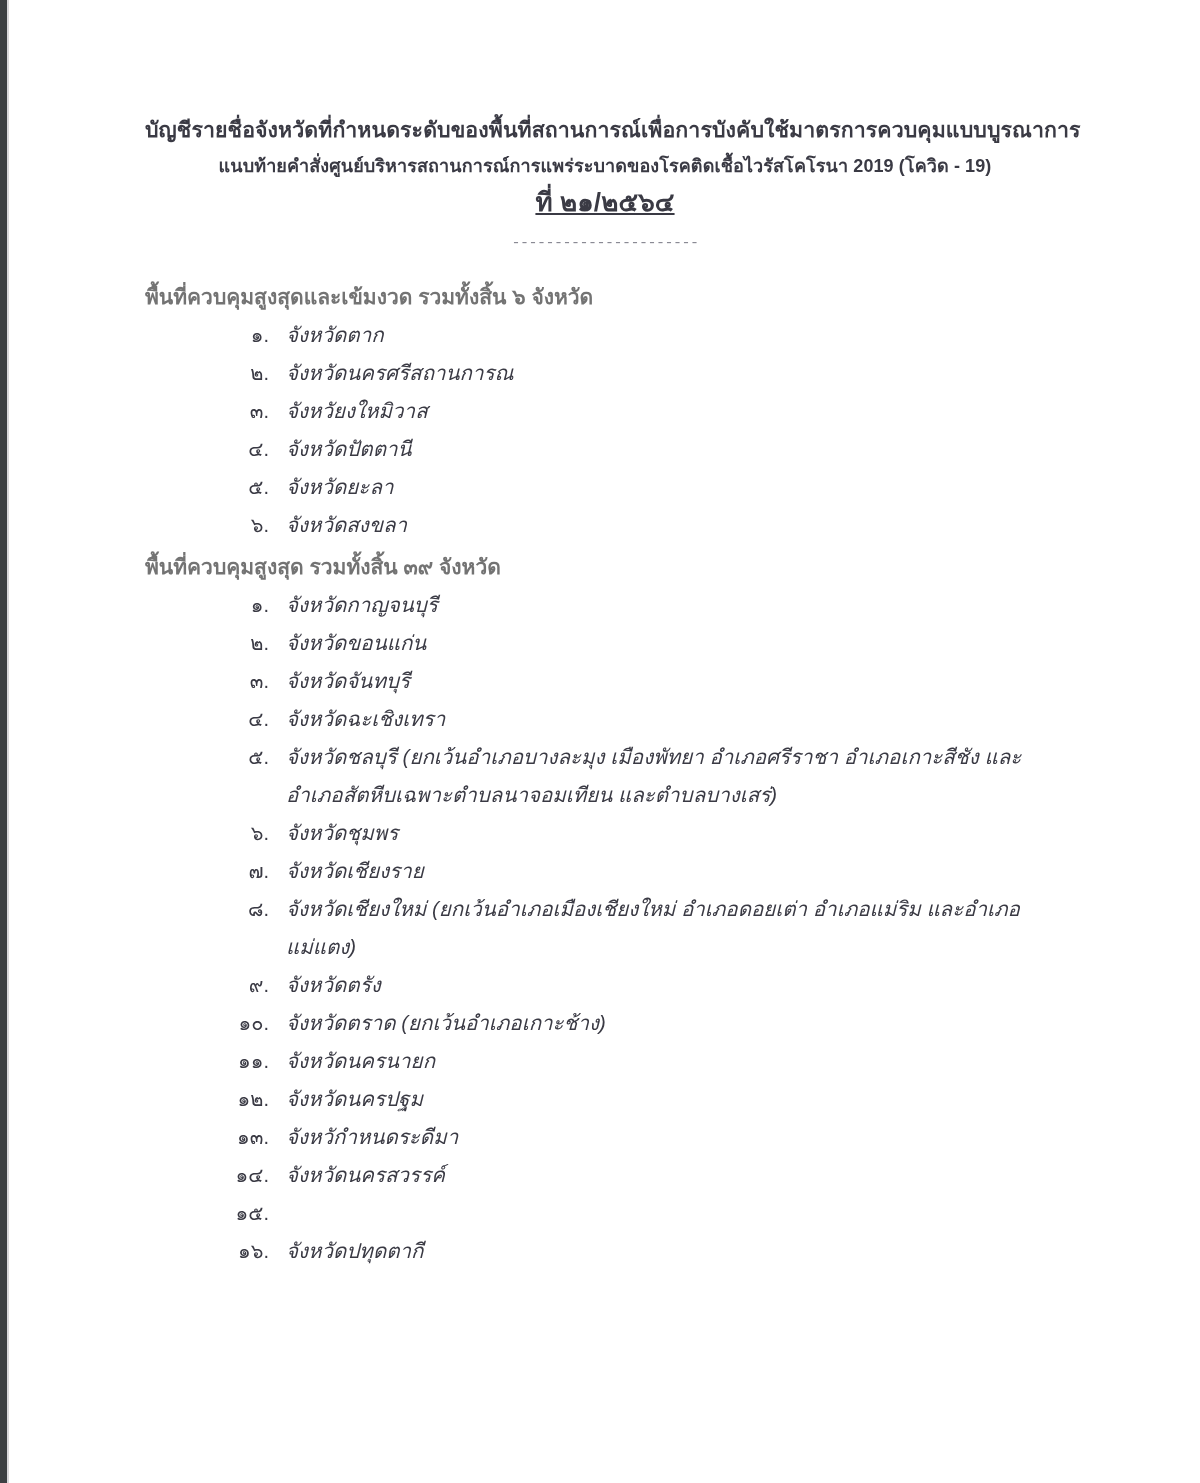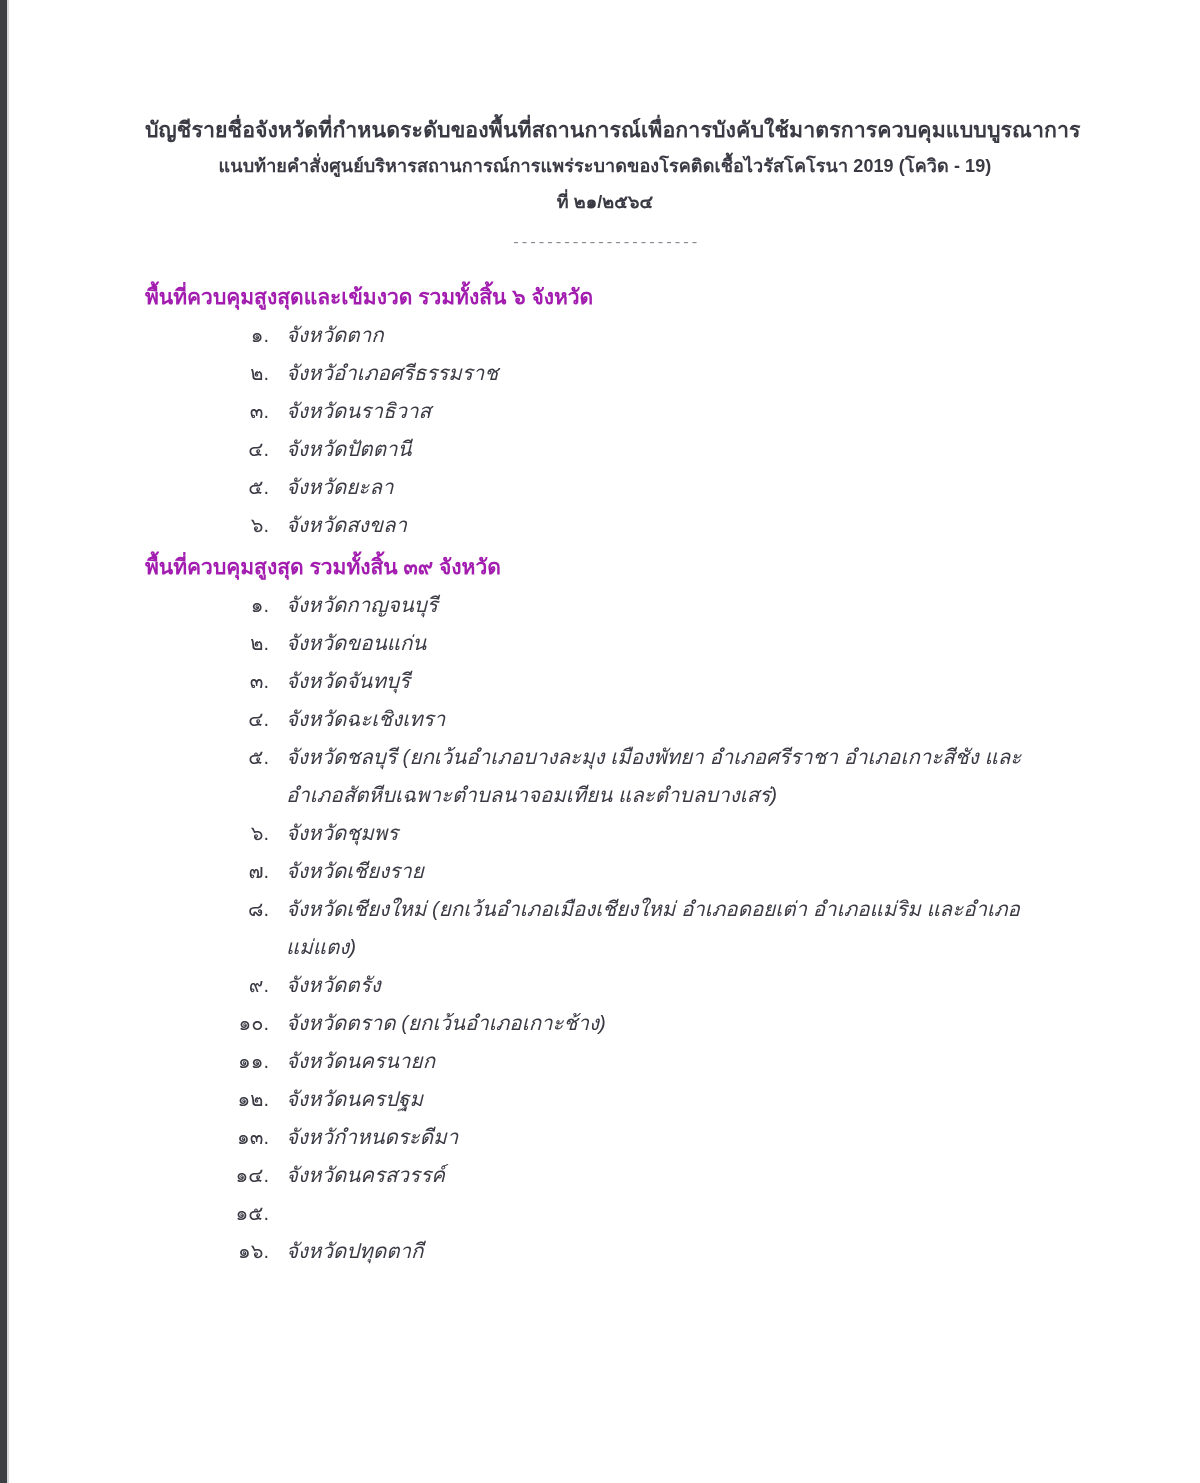--- a/index.html
+++ b/index.html
@@ -50,38 +50,39 @@
     letter-spacing: 0.1px;
   }
   .hdr .l1, .hdr .l2 {
     display: block;
     white-space: nowrap;
   }
   .hdr .l1 { font-size: 21.3px; }
   .hdr .l2 { font-size: 18px; }
   .hdr .l3, .hdr .l4 {
     display: block;
-    font-size: 18px;
+    font-size: 26px;
+    text-decoration: underline;
   }
   .divider {
     text-align: center;
     font-size: 15px;
     line-height: 20px;
     color: #8a8a94;
     letter-spacing: -0.5px;
     margin-top: 14px;
     font-family: "Liberation Mono", "DejaVu Sans Mono", monospace;
   }
   .section {
     margin-top: 30px;
   }
   .section-title {
     font-size: 21px;
     font-weight: 700;
-    color: #a21caf;
+    color: #737373;
     line-height: 34px;
     margin-left: 0px;
   }
   ol.prov-list {
     list-style: none;
     margin: 0;
     padding: 0;
   }
   ol.prov-list > li {
     position: relative;
@@ -134,25 +135,25 @@
 
     <div class="section sec1">
       <div class="section-title">พื้นที่ควบคุมสูงสุดและเข้มงวด  รวมทั้งสิ้น ๖ จังหวัด</div>
       <ol class="prov-list">
         <li>
           <span class="num">๑.</span>
           <span class="name">จังหวัดตาก</span>
         </li>
         <li>
           <span class="num">๒.</span>
-          <span class="name">จังหวัอำเภอศรีธรรมราช</span>
+          <span class="name">จังหวัดนครศรีสถานการณ</span>
         </li>
         <li>
           <span class="num">๓.</span>
-          <span class="name">จังหวัดนราธิวาส</span>
+          <span class="name">จังหวัยงใหมิวาส</span>
         </li>
         <li>
           <span class="num">๔.</span>
           <span class="name">จังหวัดปัตตานี</span>
         </li>
         <li>
           <span class="num">๕.</span>
           <span class="name">จังหวัดยะลา</span>
         </li>
         <li>

